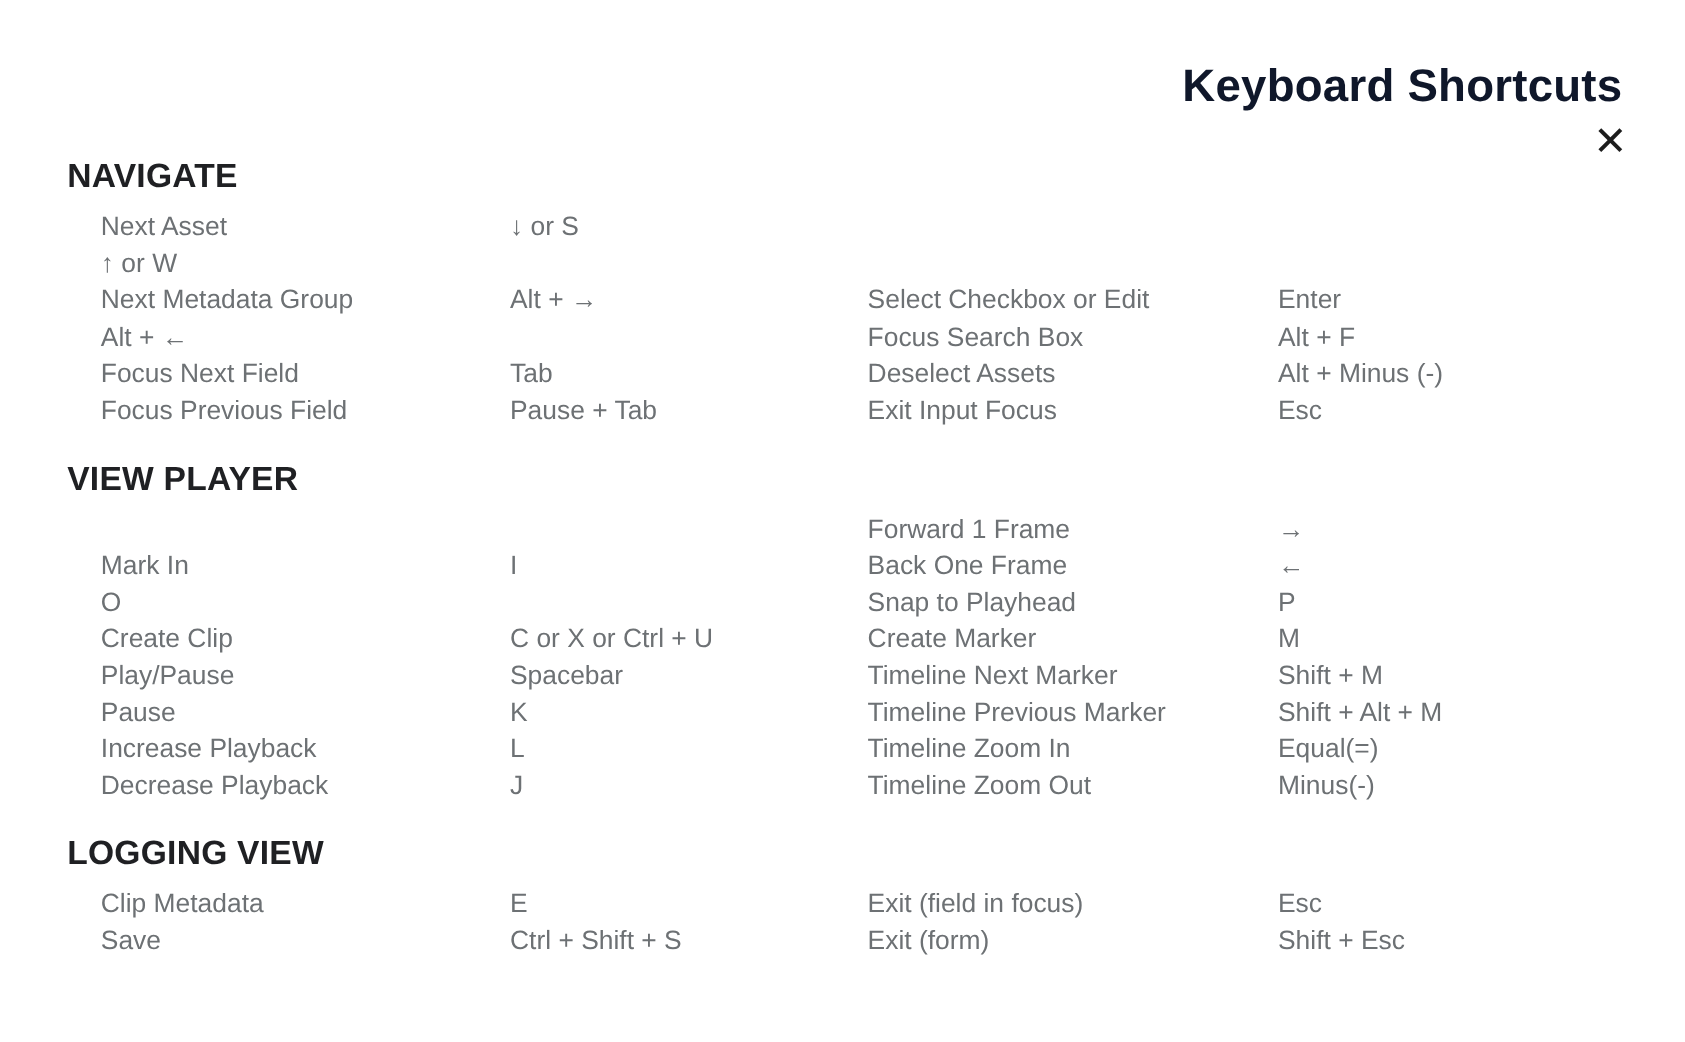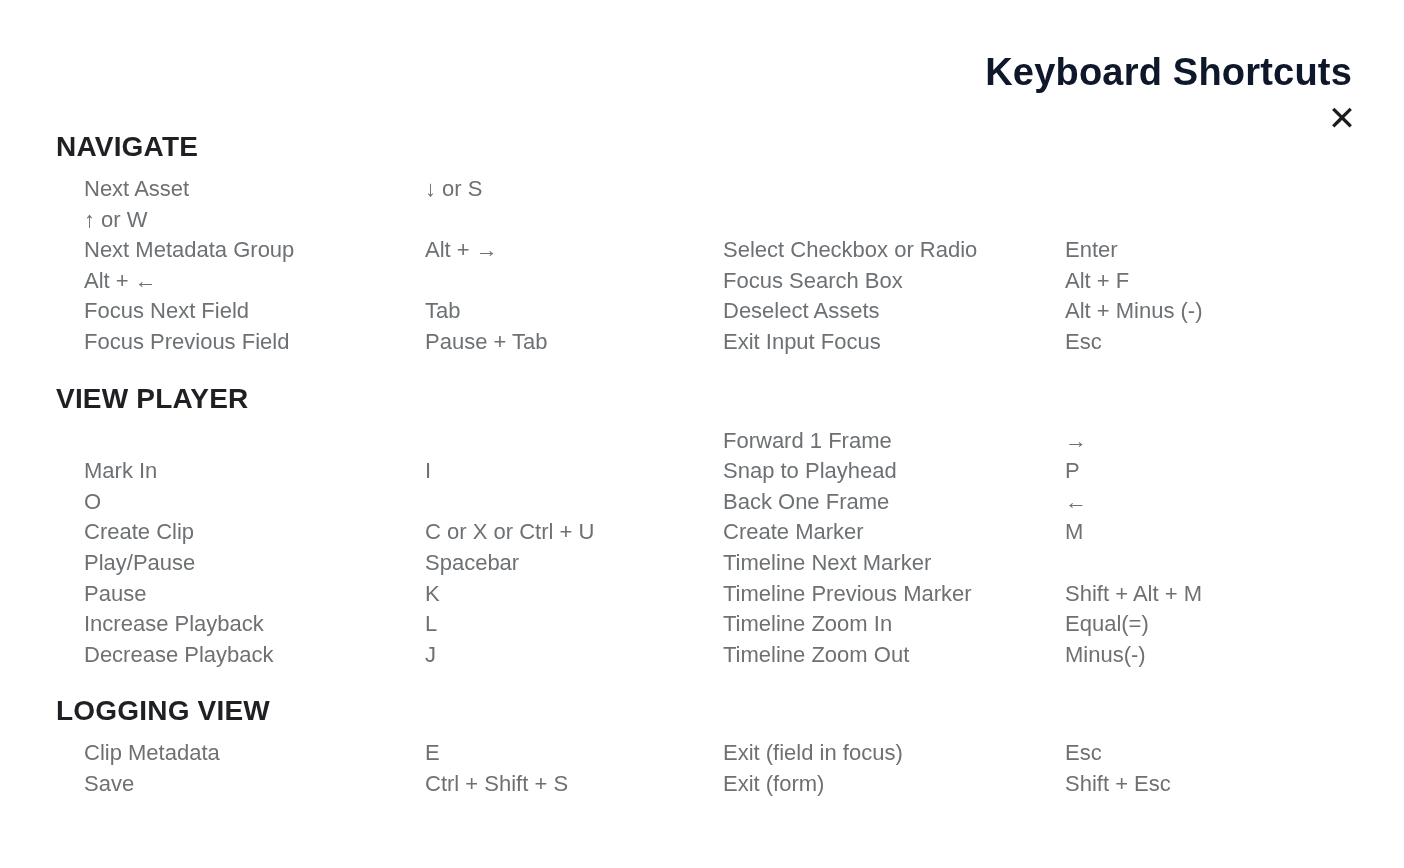--- a/index.html
+++ b/index.html
@@ -140,21 +140,21 @@
     <span class="keys">Tab</span>
   </div>
 
   <div class="row">
     <span class="action">Focus Previous Field</span>
     <span class="keys">Pause + Tab</span>
   </div>
 </div>
       <div class="col col-right">
   <div class="row">
-    <span class="action">Select Checkbox or Radio</span>
+    <span class="action">Select Checkbox or Edit</span>
     <span class="keys">Enter</span>
   </div>
 
   <div class="row">
     <span class="action">Focus Search Box</span>
     <span class="keys">Alt + F</span>
   </div>
 
   <div class="row">
     <span class="action">Deselect Assets</span>
@@ -207,36 +207,37 @@
     <span class="keys">J</span>
   </div>
 </div>
       <div class="col col-right">
   <div class="row">
     <span class="action">Forward 1 Frame</span>
     <span class="keys">→</span>
   </div>
 
   <div class="row">
+    <span class="action">Back One Frame</span>
+    <span class="keys">←</span>
+  </div>
+
+  <div class="row">
     <span class="action">Snap to Playhead</span>
     <span class="keys">P</span>
   </div>
 
   <div class="row">
-    <span class="action">Back One Frame</span>
-    <span class="keys">←</span>
-  </div>
-
-  <div class="row">
     <span class="action">Create Marker</span>
     <span class="keys">M</span>
   </div>
 
   <div class="row">
     <span class="action">Timeline Next Marker</span>
+    <span class="keys">Shift + M</span>
   </div>
 
   <div class="row">
     <span class="action">Timeline Previous Marker</span>
     <span class="keys">Shift + Alt + M</span>
   </div>
 
   <div class="row">
     <span class="action">Timeline Zoom In</span>
     <span class="keys">Equal(=)</span>

